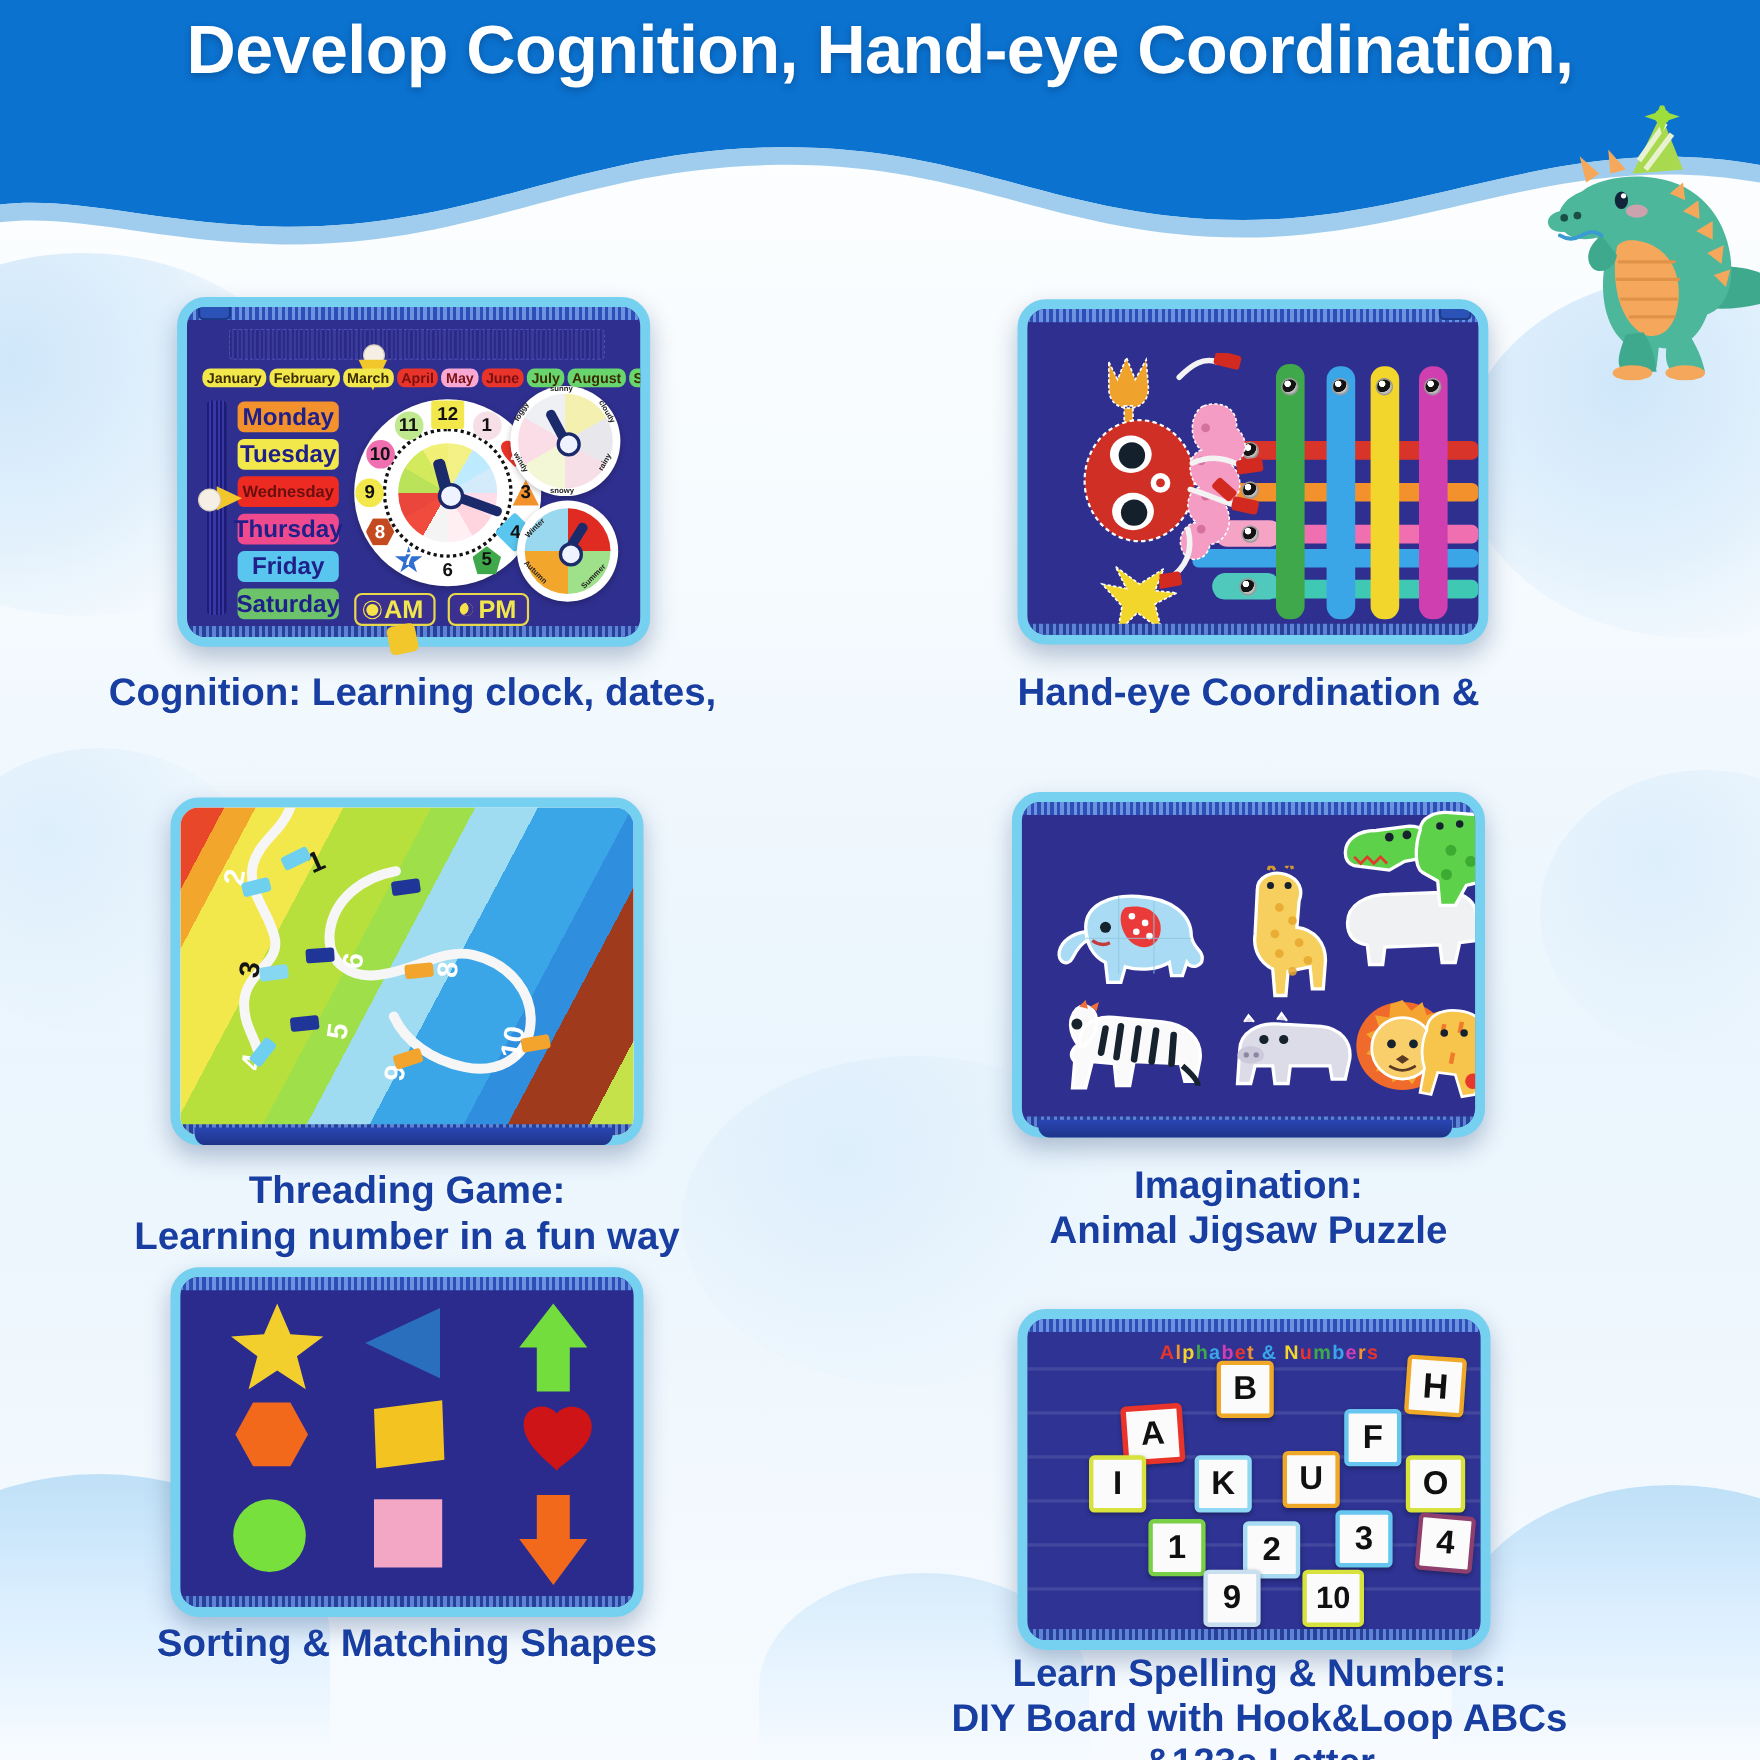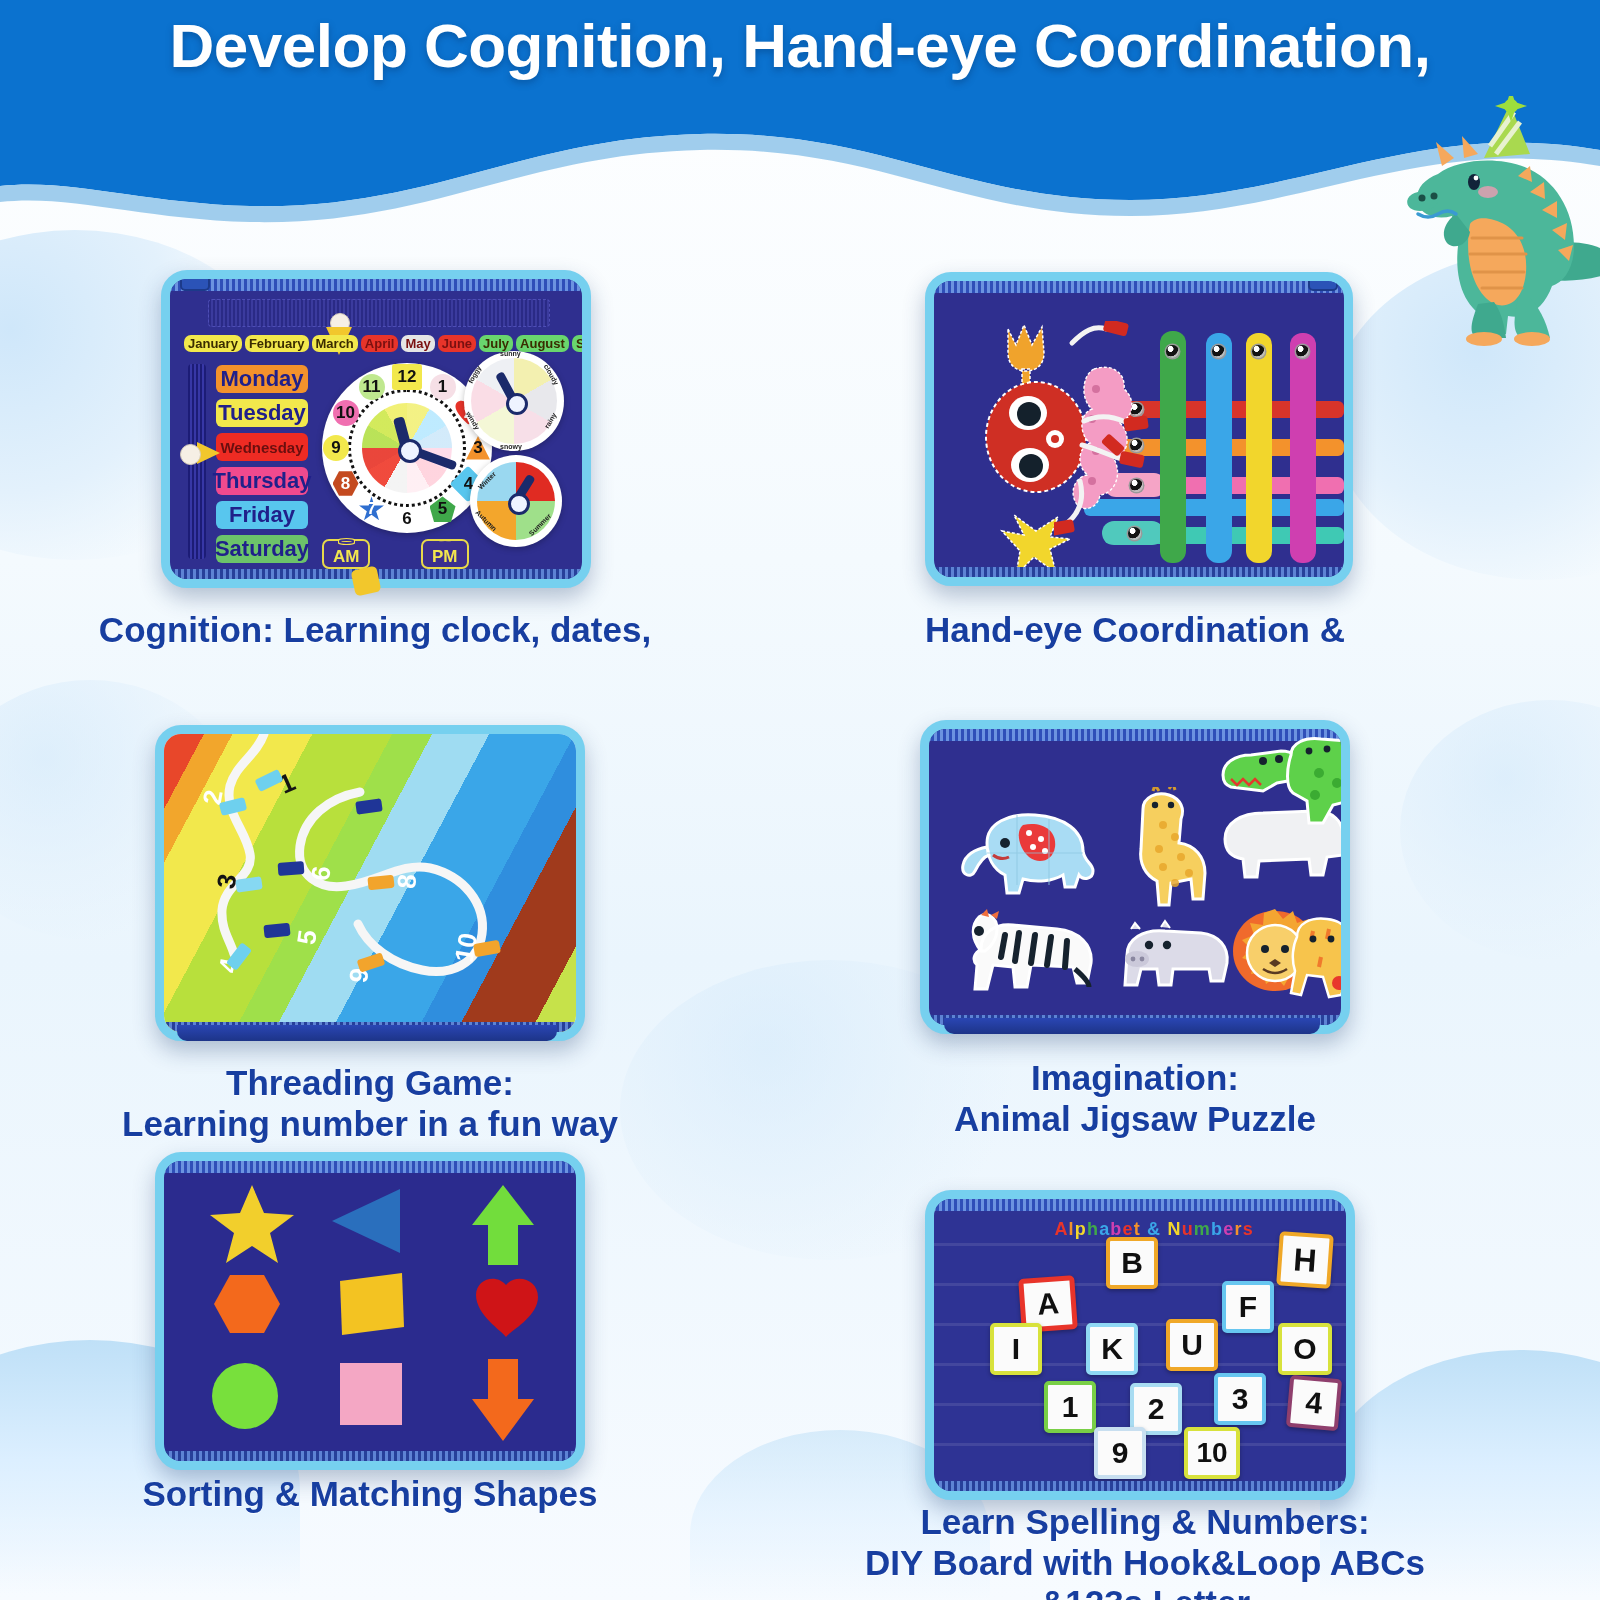--- a/index.html
+++ b/index.html
@@ -62,21 +62,21 @@
       #b4e04a 270deg 300deg,#cfe84e 300deg 330deg,#f0ef6a 330deg 360deg);
       opacity:.92;}
   .cticks{position:absolute;border-radius:50%;border:3px dotted #111;}
   .hand{position:absolute;background:#1b2a6b;border-radius:4px;transform-origin:0% 50%;}
   .hubpin{position:absolute;border-radius:50%;background:#eef3ff;border:3px solid #1b2a6b;}
   .wheel{position:absolute;border-radius:50%;background:#fff;
       box-shadow:0 2px 6px rgba(0,0,0,.25);}
   .wlab{position:absolute;font-size:7px;font-weight:bold;color:#222;white-space:nowrap;}
   .ampm{position:absolute;height:26px;border-radius:7px;background:#3b2f8f;
       border:2px solid #e8d94a;display:flex;align-items:center;gap:5px;
-      justify-content:center;color:#f2e64e;font-weight:bold;font-size:17px;padding:0 9px;flex-direction:column;}
+      justify-content:center;color:#f2e64e;font-weight:bold;font-size:23px;padding:0 9px;}
   
   .strapv{position:absolute;border-radius:12px;}
   .straph{position:absolute;border-radius:6px;}
   .eyelet{position:absolute;width:13px;height:13px;border-radius:50%;
       background:radial-gradient(circle at 35% 30%,#fff 0 22%,#131313 26% 58%,#bdbdbd 62% 100%);
       box-shadow:0 0 0 1.5px #9a9a9a;}
   
   .tnum{position:absolute;font-weight:bold;font-size:26px;}
   .bead{position:absolute;width:26px;height:13px;border-radius:3px;}
   
@@ -175,21 +175,21 @@
                 background:#f6efe5;border:1px solid #d8cdbb;"></div>
     <div style="position:absolute;left:156px;top:48px;width:0;height:0;
                 border-left:13px solid transparent;border-right:13px solid transparent;
                 border-top:28px solid #f2c72c;"></div>
 
     <div class="months" style="left:14px;top:56px;">
         <div class="month" style="background: rgb(242, 232, 76);">January</div>
         <div class="month" style="background: rgb(242, 232, 76);">February</div>
         <div class="month" style="background: rgb(242, 232, 76);">March</div>
         <div class="month" style="background: rgb(232, 52, 42); color: rgb(122, 16, 16);">April</div>
-        <div class="month" style="background: #e5e5e5; color: rgb(122, 16, 16);">May</div>
+        <div class="month" style="background: #f9a8d4; color: rgb(122, 16, 16);">May</div>
         <div class="month" style="background: rgb(232, 52, 42); color: rgb(122, 16, 16);">June</div>
         <div class="month" style="background: rgb(105, 214, 109);">July</div>
         <div class="month" style="background: rgb(105, 214, 109);">August</div>
         <div class="month" style="background: rgb(105, 214, 109);">Septembe</div>
         <div class="month" style="background: rgb(216, 24, 90); color: rgb(122, 16, 16);">October</div>
         <div class="month" style="background: rgb(216, 24, 90); color: rgb(122, 16, 16);">November</div>
       </div>
 
     <div class="velcro" style="left:18px;top:85px;height:195px;"></div>
     <div style="position:absolute;left:10px;top:165px;width:19px;height:19px;border-radius:50%;
@@ -261,21 +261,21 @@
       <div class="hubpin" style="left:38px;top:38px;width:16px;height:16px;"></div>
       <div class="wlab" style="left:6px;top:22px;transform:rotate(-45deg);">Winter</div>
       <div class="wlab" style="left:3px;top:62px;transform:rotate(45deg);">Autumn</div>
       <div class="wlab" style="left:56px;top:66px;transform:rotate(-45deg);">Summer</div>
     </div>
 
     <div class="ampm" style="left:152px;top:260px;">
       <span style="width:11px;height:11px;border-radius:50%;background:#f7e24a;box-shadow:0 0 0 2px #3b2f8f,0 0 0 3px #f7e24a;"></span>
       <span>AM</span>
     </div>
-    <div class="ampm" style="left:251px;top:260px;">
+    <div class="ampm" style="left:237px;top:260px;">
       <span style="width:12px;height:12px;border-radius:50%;background:#f7e24a;box-shadow:inset -4px -1px 0 0 #3b2f8f;"></span>
       <span>PM</span>
     </div>
     <div class="zipper-bottom"></div>
   </div>
   <div style="position:absolute;left:198px;top:298px;width:26px;height:26px;border-radius:5px;background:#f2c72c;transform:rotate(-12deg);"></div>
   <div class="caption" style="left:-75px;top:340px;width:590px;">
     <div>Cognition: Learning clock, dates,</div>
   </div>
 </div>

